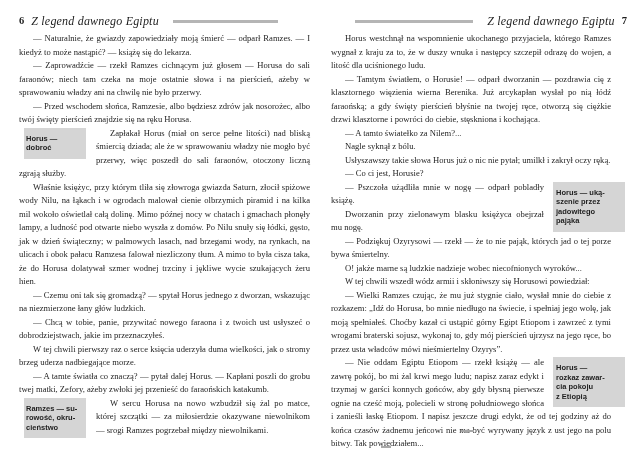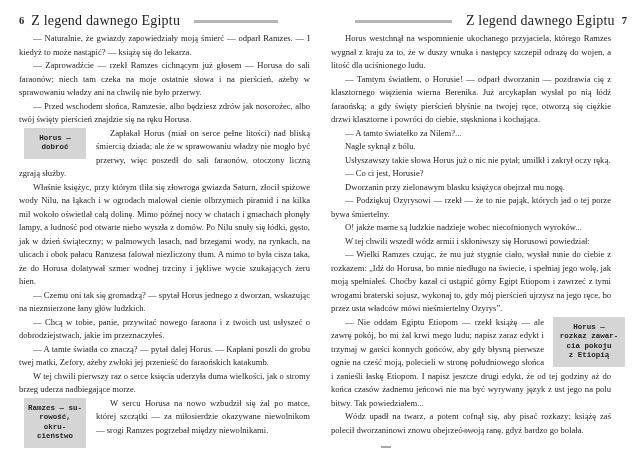--- a/index.html
+++ b/index.html
@@ -20,21 +20,22 @@
     position: absolute;
     top: 15px;
     height: 12px;
     display: flex;
     align-items: center;
   }
   .page-left  .phead { left: 19px;  right: 40px; }
   .page-right .phead { left: 37px;  right: 8px;  }
   .pnum { font-weight: bold; font-size: 10.5px; line-height: 12px; }
   .rtitle {
-    font-size: 14px;
+    font-style: italic;
+    font-size: 12px;
     line-height: 12px;
     white-space: nowrap;
     letter-spacing: 0.2px;
   }
   .phead .sp { width: 7px; flex: 0 0 auto; }
   .hrule { flex: 1 1 auto; height: 3px; background: var(--rule, #b5b5b5); }
   .page-left  .hrule { margin-left: 14px; }
   .page-right .hrule { margin-right: 14px; }
 
   .pbody {
@@ -46,25 +47,24 @@
   }
   .page-left  .pbody { left: 19px; width: 291px; }
   .page-right .pbody { left: 13px; width: 280px; }
 
   p.para { margin: 0; padding: 0; }
   p.para.ind { text-indent: 14px; }
 
   .note {
     display: block;
     background: var(--note-bg, #d5d5d5);
-    font-family: Liberation Mono, monospace;
+    font-family: Liberation Sans, sans-serif;
     font-weight: bold;
     font-size: 7.5px;
     line-height: 9.5px;
-    text-align: center;
     text-indent: 0;
     color: var(--ink, #1e1e1e);
   }
   .note.left  { float: left;  width: 58px; padding: 6px 2px; margin: 1px 10px 2px 5px; }
   .note.right { float: right; width: 66px; padding: 6px 3px; margin: 1px -14px 2px 9px; }
 
   .artifact { position: absolute; background: #a8a8a8; }
   .artifact-1 { left: 461px; top: 430px; width: 13px; height: 2px; }
   .artifact-2 { left: 381px; top: 446px; width: 10px; height: 2px; }
 </style>
@@ -81,40 +81,41 @@
       <span class="hrule"></span>
     </div>
     <div class="pbody" id="left-body">
         <p class="para ind">— Naturalnie, że gwiazdy zapowiedziały moją śmierć — odparł Ramzes. — I kiedyż to może nastąpić? — książę się do lekarza.</p>
         <p class="para ind">— Zaprowadźcie — rzekł Ramzes cichnącym już głosem — Horusa do sali faraonów; niech tam czeka na moje ostatnie słowa i na pierścień, ażeby w sprawowaniu władzy ani na chwilę nie było przerwy.</p>
         <p class="para ind">— Przed wschodem słońca, Ramzesie, albo będziesz zdrów jak nosorożec, albo twój święty pierścień znajdzie się na ręku Horusa.</p>
         <p class="para ind"><span class="note left">Horus —<br>dobroć</span>Zapłakał Horus (miał on serce pełne litości) nad bliską śmiercią dziada; ale że w sprawowaniu władzy nie mogło być przerwy, więc poszedł do sali faraonów, otoczony liczną zgrają służby.</p>
         <p class="para ind">Właśnie księżyc, przy którym tliła się złowroga gwiazda Saturn, złocił spiżowe wody Nilu, na łąkach i w ogrodach malował cienie olbrzymich piramid i na kilka mil wokoło oświetlał całą dolinę. Mimo późnej nocy w chatach i gmachach płonęły lampy, a ludność pod otwarte niebo wyszła z domów. Po Nilu snuły się łódki, gęsto, jak w dzień świąteczny; w palmowych lasach, nad brzegami wody, na rynkach, na ulicach i obok pałacu Ramzesa falował niezliczony tłum. A mimo to była cisza taka, że do Horusa dolatywał szmer wodnej trzciny i jękliwe wycie szukających żeru hien.</p>
         <p class="para ind">— Czemu oni tak się gromadzą? — spytał Horus jednego z dworzan, wskazując na niezmierzone łany głów ludzkich.</p>
         <p class="para ind">— Chcą w tobie, panie, przywitać nowego faraona i z twoich ust usłyszeć o dobrodziejstwach, jakie im przeznaczyłeś.</p>
+        <p class="para ind">W tej chwili pierwszy raz o serce księcia uderzyła duma wielkości, jak o stromy brzeg uderza nadbiegające morze.</p>
         <p class="para ind">— A tamte światła co znaczą? — pytał dalej Horus. — Kapłani poszli do grobu twej matki, Zefory, ażeby zwłoki jej przenieść do faraońskich katakumb.</p>
-        <p class="para ind">W tej chwili pierwszy raz o serce księcia uderzyła duma wielkości, jak o stromy brzeg uderza nadbiegające morze.</p>
         <p class="para ind"><span class="note left">Ramzes — su-<br>rowość, okru-<br>cieństwo</span>W sercu Horusa na nowo wzbudził się żal po matce, której szczątki — za miłosierdzie okazywane niewolnikom — srogi Ramzes pogrzebał między niewolnikami.</p>
       </div>
   </div>
 
   <div class="page page-right">
     <div class="phead">
       <span class="hrule"></span>
       <span class="rtitle">Z legend dawnego Egiptu</span>
       <span class="sp"></span>
       <span class="pnum">7</span>
     </div>
     <div class="pbody" id="right-body">
         <p class="para ind">Horus westchnął na wspomnienie ukochanego przyjaciela, którego Ramzes wygnał z kraju za to, że w duszy wnuka i następcy szczepił odrazę do wojen, a litość dla uciśnionego ludu.</p>
         <p class="para ind">— Tamtym światłem, o Horusie! — odparł dworzanin — pozdrawia cię z klasztornego więzienia wierna Berenika. Już arcykapłan wysłał po nią łódź faraońską; a gdy święty pierścień błyśnie na twojej ręce, otworzą się ciężkie drzwi klasztorne i powróci do ciebie, stęskniona i kochająca.</p>
         <p class="para ind">— A tamto światełko za Nilem?...</p>
         <p class="para ind">Nagle syknął z bólu.</p>
         <p class="para ind">Usłyszawszy takie słowa Horus już o nic nie pytał; umilkł i zakrył oczy ręką.</p>
         <p class="para ind">— Co ci jest, Horusie?</p>
+        <p class="para ind"><span class="note right">Horus — uką-<br>szenie przez<br>jadowitego<br>pająka</span>— Pszczoła użądliła mnie w nogę — odparł pobladły książę.</p>
         <p class="para ind">Dworzanin przy zielonawym blasku księżyca obejrzał mu nogę.</p>
         <p class="para ind">— Podziękuj Ozyrysowi — rzekł — że to nie pająk, których jad o tej porze bywa śmiertelny.</p>
         <p class="para ind">O! jakże marne są ludzkie nadzieje wobec niecofnionych wyroków...</p>
         <p class="para ind">W tej chwili wszedł wódz armii i skłoniwszy się Horusowi powiedział:</p>
         <p class="para ind">— Wielki Ramzes czując, że mu już stygnie ciało, wysłał mnie do ciebie z rozkazem: „Idź do Horusa, bo mnie niedługo na świecie, i spełniaj jego wolę, jak moją spełniałeś. Choćby kazał ci ustąpić górny Egipt Etiopom i zawrzeć z tymi wrogami braterski sojusz, wykonaj to, gdy mój pierścień ujrzysz na jego ręce, bo przez usta władców mówi nieśmiertelny Ozyrys”.</p>
         <p class="para ind"><span class="note right">Horus —<br>rozkaz zawar-<br>cia pokoju<br>z Etiopią</span>— Nie oddam Egiptu Etiopom — rzekł książę — ale zawrę pokój, bo mi żal krwi mego ludu; napisz zaraz edykt i trzymaj w garści konnych gońców, aby gdy błysną pierwsze ognie na cześć moją, polecieli w stronę południowego słońca i zanieśli łaskę Etiopom. I napisz jeszcze drugi edykt, że od tej godziny aż do końca czasów żadnemu jeńcowi nie ma być wyrywany język z ust jego na polu bitwy. Tak powiedziałem...</p>
         <p class="para ind">Wódz upadł na twarz, a potem cofnął się, aby pisać rozkazy; książę zaś polecił dworzaninowi znowu obejrzeć swoją ranę, gdyż bardzo go bolała.</p>
       </div>
   </div>
 

